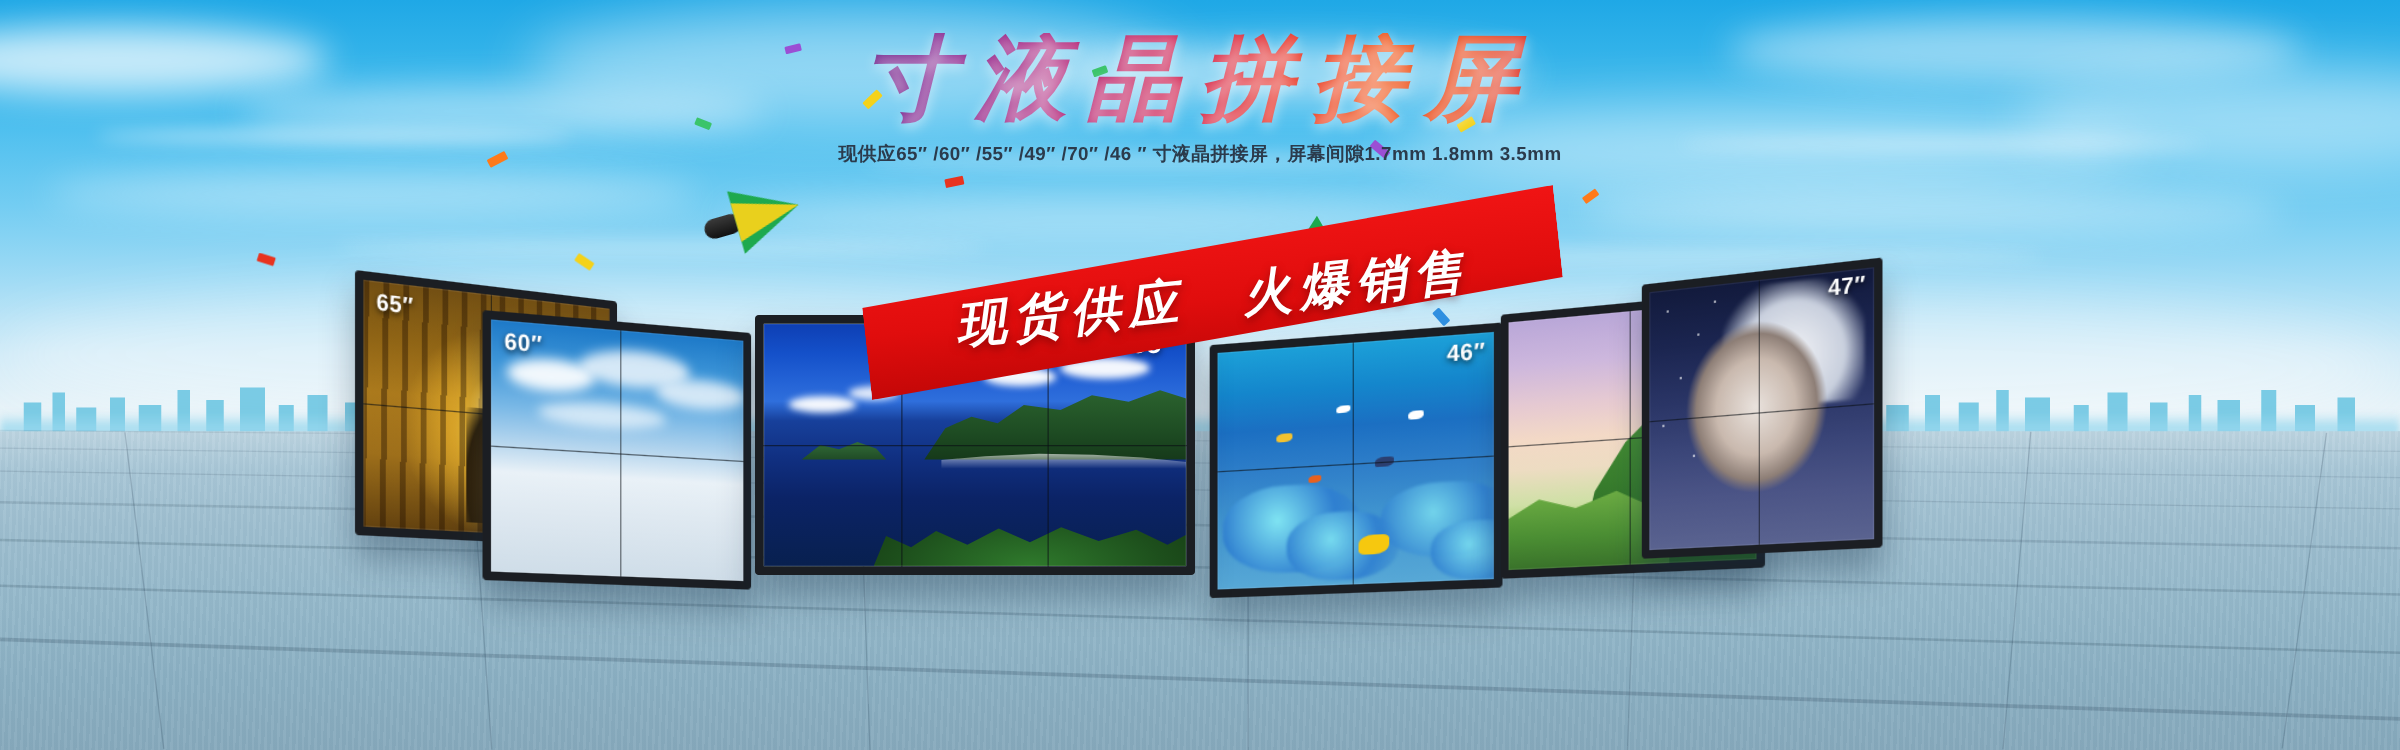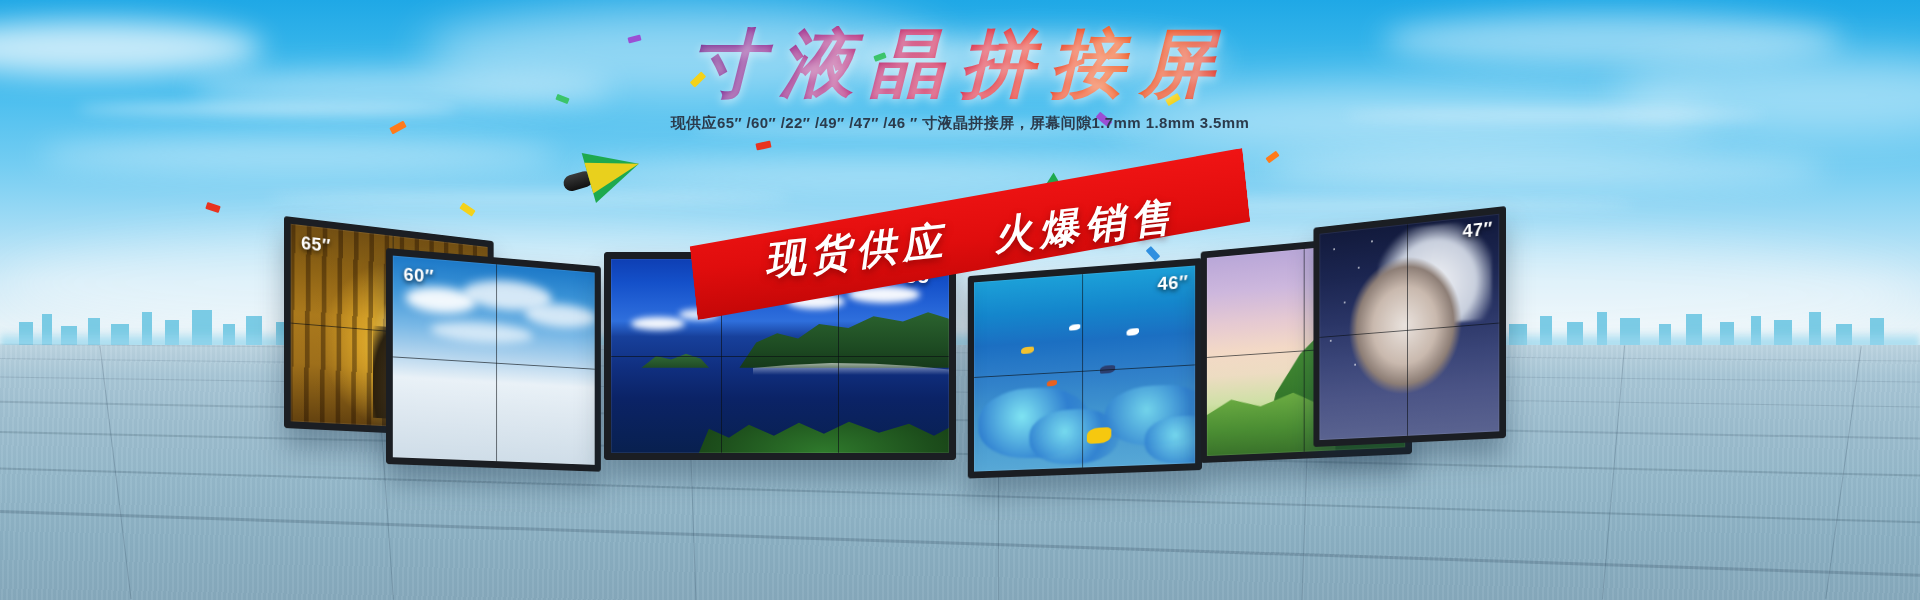--- a/index.html
+++ b/index.html
@@ -220,21 +220,21 @@
     <div class="vtile" style="left:20%;top:0;height:100%;transform:rotate(-4deg);"></div>
     <div class="vtile" style="left:36%;top:0;height:100%;transform:rotate(-2deg);"></div>
     <div class="vtile" style="left:52%;top:0;height:100%;"></div>
     <div class="vtile" style="left:68%;top:0;height:100%;transform:rotate(2deg);"></div>
     <div class="vtile" style="left:84%;top:0;height:100%;transform:rotate(5deg);"></div>
     <div class="vtile" style="left:96%;top:0;height:100%;transform:rotate(8deg);"></div>
   </div>
 
   <div class="title">
     <h1>寸液晶拼接屏</h1>
-    <div class="sub1">现供应65″ /60″ /22″ /49″ /47″ /46 ″ 寸液晶拼接屏，屏幕间隙1.7mm 1.8mm 3.5mm</div>
+    <div class="sub1">现供应65″ /60″ /55″ /49″ /70″ /46 ″ 寸液晶拼接屏，屏幕间隙1.7mm 1.8mm 3.5mm</div>
   </div>
 
   <div class="panel" style="left:284px;top:216px;width:236px;height:212px;
               transform:perspective(900px) rotateY(17deg) skewY(4.6deg);
               transform-origin:left center;">
     <div class="scr">
         <div class="art forest">
           <div class="antler"></div>
           <div class="deer"></div>
         </div>

